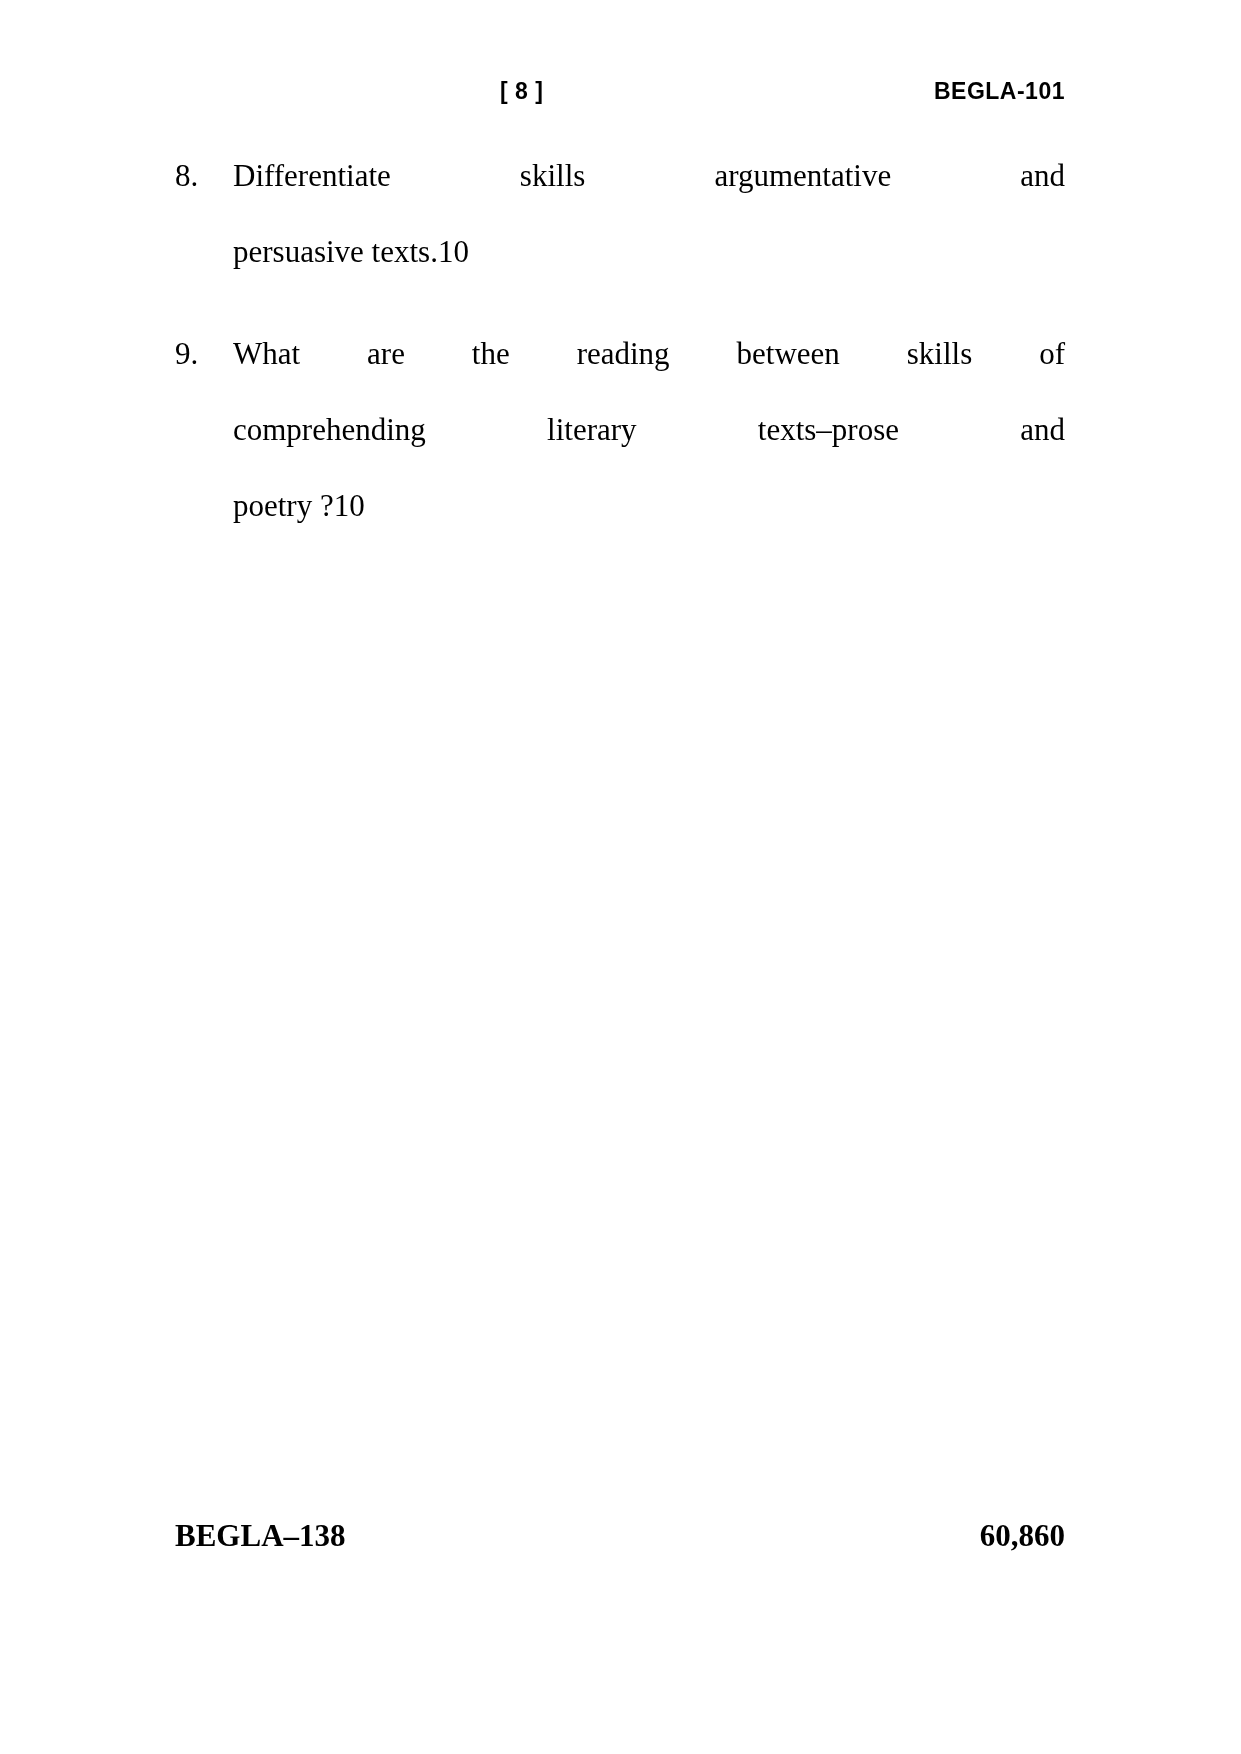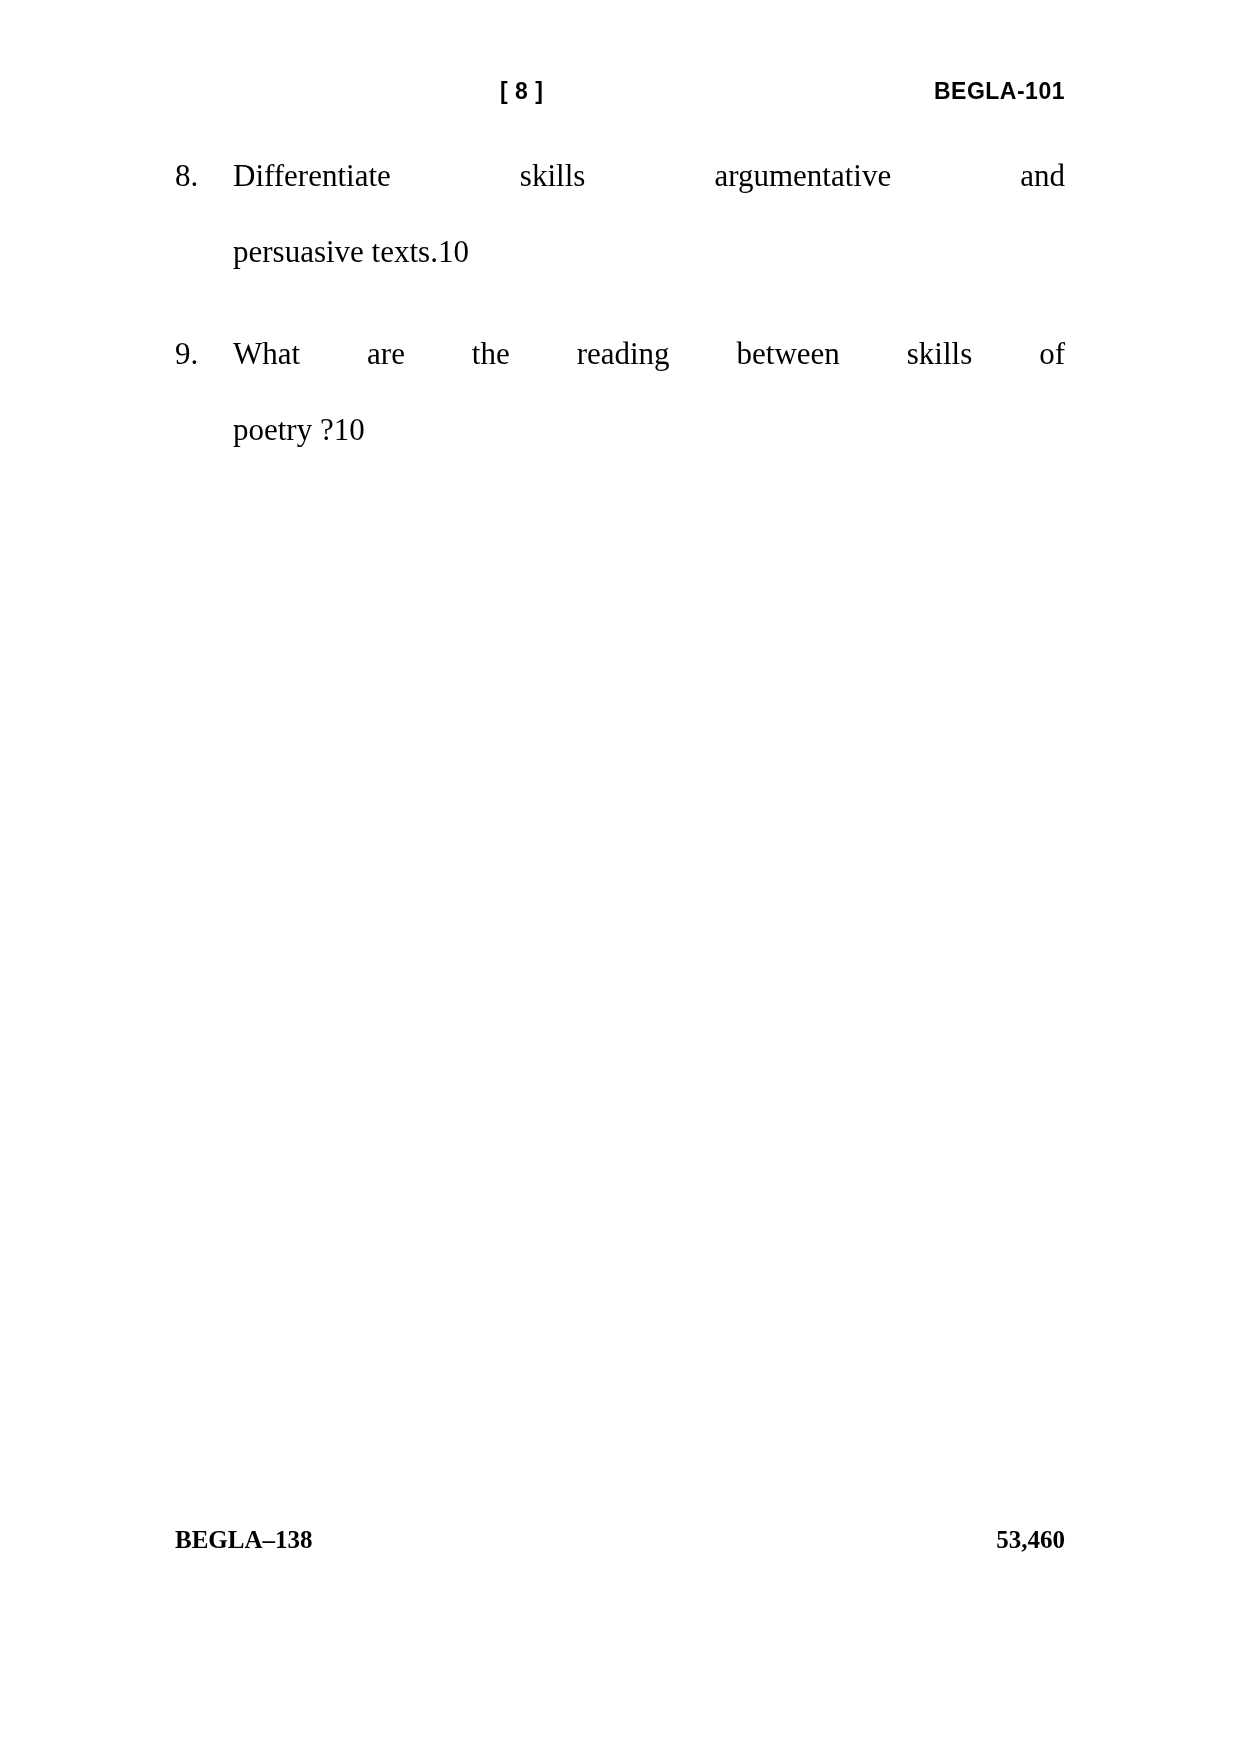--- a/index.html
+++ b/index.html
@@ -89,21 +89,21 @@
   .footer {
     position: absolute;
     bottom: 200px;
     left: 175px;
     width: 890px;
     display: flex;
     justify-content: space-between;
     align-items: baseline;
     font-family: "Liberation Serif", serif;
     font-weight: bold;
-    font-size: 25px;
+    font-size: 31px;
   }
 </style>
 </head>
 <body>
 
 <div class="page">
 
   <div class="header">
     <span class="page-num">[ 8 ]</span>
     <span class="paper-code">BEGLA-101</span>
@@ -119,27 +119,28 @@
           <span>persuasive texts.</span>
           <span class="marks">10</span>
         </div>
       </div>
     </div>
 
     <div class="q-item">
       <div class="q-num">9.</div>
       <div class="q-body">
         <div class="q-line">What     are     the     reading     between     skills     of</div>
+        <div class="q-line">comprehending     literary     texts–prose     and</div>
         <div class="marks-line">
           <span>poetry ?</span>
           <span class="marks">10</span>
         </div>
       </div>
     </div>
 
   </div>
 
   <div class="footer">
     <span>BEGLA–138</span>
-    <span>53,460</span>
+    <span>60,860</span>
   </div>
 
 </div>
 
 </body></html>

